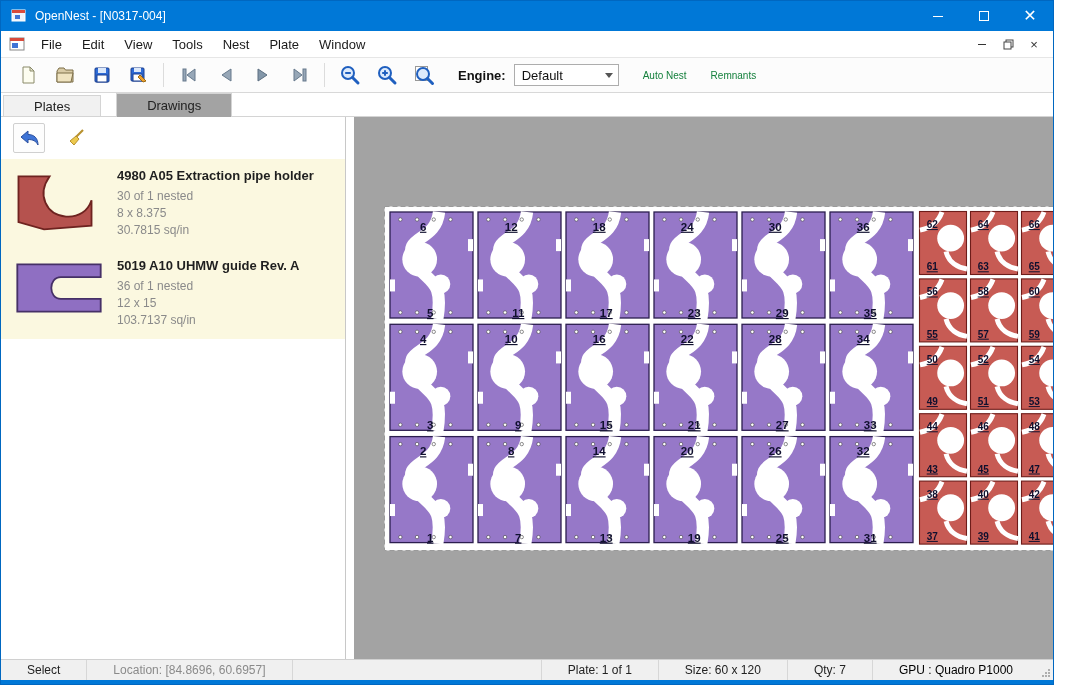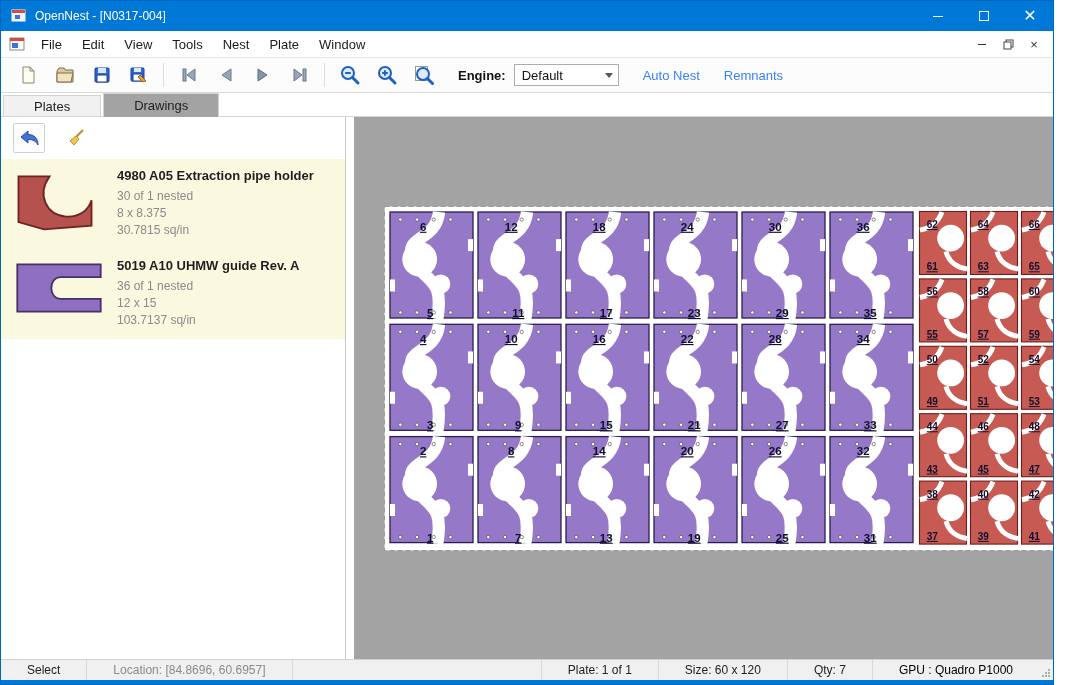--- a/index.html
+++ b/index.html
@@ -33,26 +33,26 @@
              border-bottom:1px solid #d8d8d8; display:flex; align-items:center;
              padding-left:8px; font-size:13px; color:#111; }
   .tbtn { width:37px; height:30px; border:none; background:transparent; display:flex;
           align-items:center; justify-content:center; padding:0; }
   .tsep { width:1px; height:24px; background:#dcdcdc; margin:0 6px; }
   .engine-label { font-weight:bold; margin:0 8px 0 16px; }
   .combo { width:105px; height:22px; border:1px solid #adadad; background:#fff;
            display:flex; align-items:center; padding:0 5px 0 7px; font-size:13px; }
   .combo-arrow { margin-left:auto; width:0; height:0; border-left:4px solid transparent;
                  border-right:4px solid transparent; border-top:5px solid #555; }
-  .tbtn-text { margin-left:24px; background:none; border:none; font-size:13px;
-               font-family:inherit; color:#3b82f6; cursor:default; }
+  .tbtn-text { margin-left:24px; background:none; border:none; font-size:10px;
+               font-family:inherit; color:#15803d; cursor:default; }
 
   
   .tabstrip { flex:0 0 24px; background:#fff; display:flex; align-items:flex-end;
-              border-bottom:1px solid #d4d4d4; padding-left:2px; }
+              border-bottom:1px solid #d4d4d4; padding-left:2px;gap:13px; }
   .tab { height:21px; padding:0 30px; display:flex; align-items:center; justify-content:center;
          font-size:13px; background:#f1f1f1; border:1px solid #d4d4d4; border-bottom:none;
          margin-right:2px; color:#222; }
   .tab.active { background:#a3a3a3; height:24px; margin-bottom:-1px; z-index:2; position:relative; }
 
   
   .content { flex:1 1 auto; display:flex; min-height:0;gap:8px; }
   .sidebar { flex:0 0 345px; width:345px; background:#fff; display:flex; flex-direction:column;
              border-right:1px solid #c8c8c8; }
   .side-toolbar { height:42px; display:flex; align-items:center; padding-left:12px; gap:16px; }

